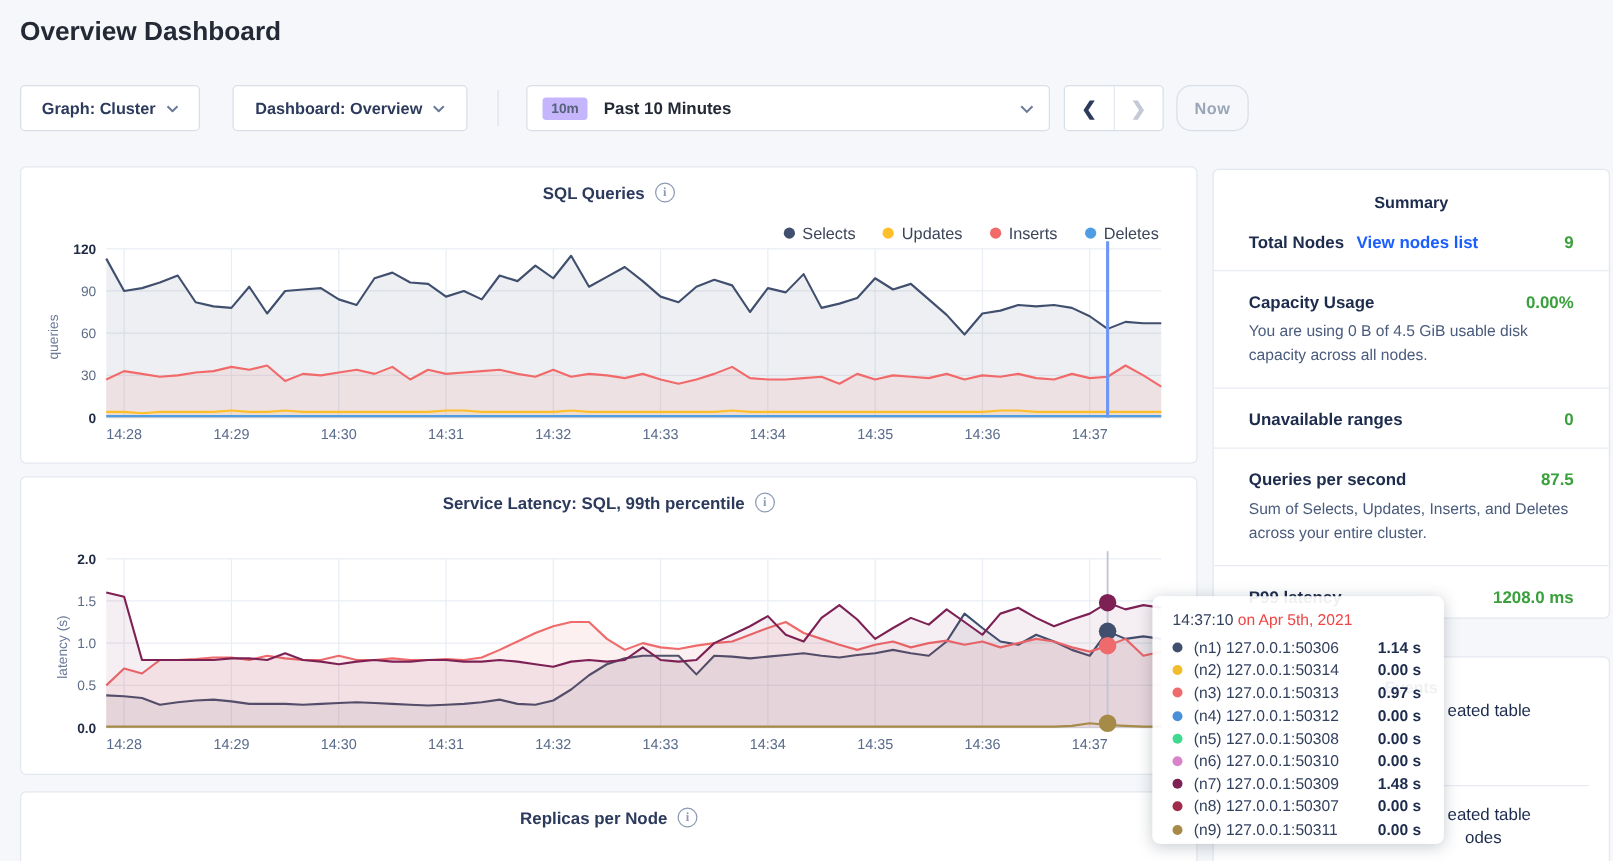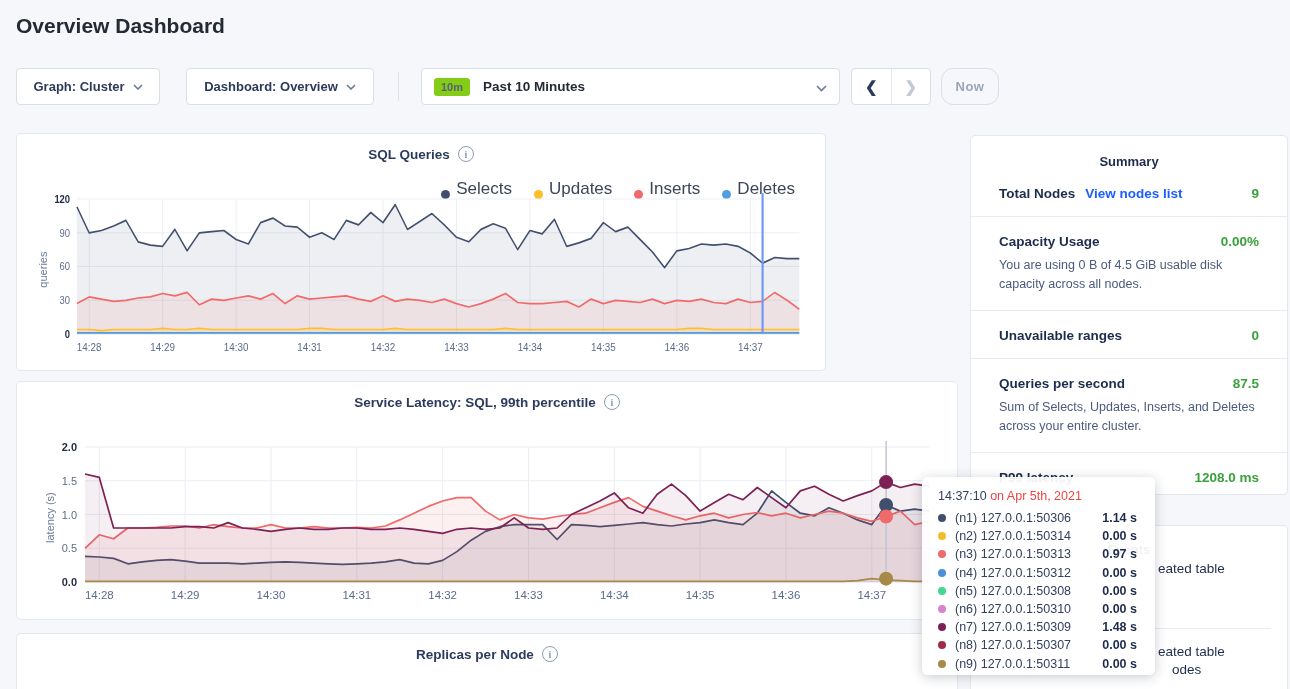--- a/index.html
+++ b/index.html
@@ -11,44 +11,44 @@
 
   
   .btn { position:absolute; top:68px; height:37px; background:#fff; border:1px solid #d9dfe8; border-radius:4px;
          display:flex; align-items:center; justify-content:center; gap:8px; font-size:13px; font-weight:700; color:#2c3a5c; cursor:pointer; }
   .btn .chev { display:inline-flex; margin-top:1px; }
   #graph-btn { left:16px; width:144px; }
   #dash-btn { left:186px; width:188px; }
   .toolbar-divider { position:absolute; left:398px; top:72px; height:29px; width:1px; background:#dde2ea; }
   #time-picker { position:absolute; left:421px; top:68px; width:419px; height:37px; background:#fff; border:1px solid #d9dfe8;
                  border-radius:4px; display:flex; align-items:center; padding:0 12px; cursor:pointer; }
-  #time-picker .badge { background:#84cc16; color:#57617a; font-size:11px; font-weight:700; border-radius:3px; padding:3px 7px; margin-right:13px; }
+  #time-picker .badge { background:#c4b5fd; color:#57617a; font-size:11px; font-weight:700; border-radius:3px; padding:3px 7px; margin-right:13px; }
   #time-picker .tp-label { font-size:13.5px; font-weight:700; color:#242a35; flex:1; text-align:left; }
   .arrow-group { position:absolute; left:851px; top:68px; width:80px; height:37px; background:#fff; border:1px solid #d9dfe8; border-radius:4px; display:flex; }
   .arrow-btn { flex:1; display:flex; align-items:center; justify-content:center; font-size:15px; font-weight:700; cursor:pointer; }
   .arrow-btn.prev { color:#2c3a5c; border-right:1px solid #e4e8ef; }
   .arrow-btn.next { color:#c3cad6; cursor:default; }
   #now-btn { position:absolute; left:941px; top:68px; width:58px; height:37px; background:#f5f7fa; border:1px solid #d9dfe8; border-radius:12px;
              font-size:13px; font-weight:700; color:#9aa5b8; display:flex; align-items:center; justify-content:center; letter-spacing:.5px; }
 
   
   .card { position:absolute; background:#fff; border:1px solid #e3e8ef; border-radius:5px; }
-  #sql-card { left:16px; top:133px; width:810px; height:238px; }
+  #sql-card { left:16px; top:133px; width:942px; height:238px; }
   #latency-card { left:16px; top:381px; width:942px; height:239px; }
   #replicas-card { left:16px; top:633px; width:942px; height:120px; }
   #summary-card { left:970px; top:135px; width:318px; height:360px; }
   #events-card { left:970px; top:525px; width:318px; height:200px; }
 
   .chart-title-row { position:absolute; left:0; right:0; top:12px; display:flex; align-items:center; justify-content:center; gap:8px; }
   .chart-title { font-size:13.5px; font-weight:700; color:#2c3a5c; }
   .info-icon { width:16px; height:16px; border:1px solid #8d9ab5; border-radius:50%; color:#8d9ab5; font-size:10px; font-weight:700;
                display:inline-flex; align-items:center; justify-content:center; font-family:"Liberation Serif", serif; cursor:pointer; }
 
   .legend { position:absolute; top:45px; right:30px; display:flex; gap:22px; }
-  .legend-item { display:flex; align-items:flex-end; gap:6px; font-size:17px; color:#3c455a; cursor:pointer; }
+  .legend-item { display:flex; align-items:center; gap:6px; font-size:13px; color:#3c455a; cursor:pointer; }
   .legend-dot { width:9px; height:9px; border-radius:50%; }
 
   .chart { position:absolute; left:12px; right:12px; top:52px; height:172px; }
   .chart svg { display:block; width:100%; height:100%; }
   .ylab { position:absolute; left:-4px; top:50%; transform:translateY(-70%) rotate(-90deg); transform-origin:center;
           font-size:11px; color:#6b7a99; white-space:nowrap; }
   .tick { font-size:11px; fill:#5f6c87; }
   .tick.edge { font-weight:700; fill:#1f2a44; }
   .xtick { font-size:11.5px; fill:#5a6b8c; }
 

